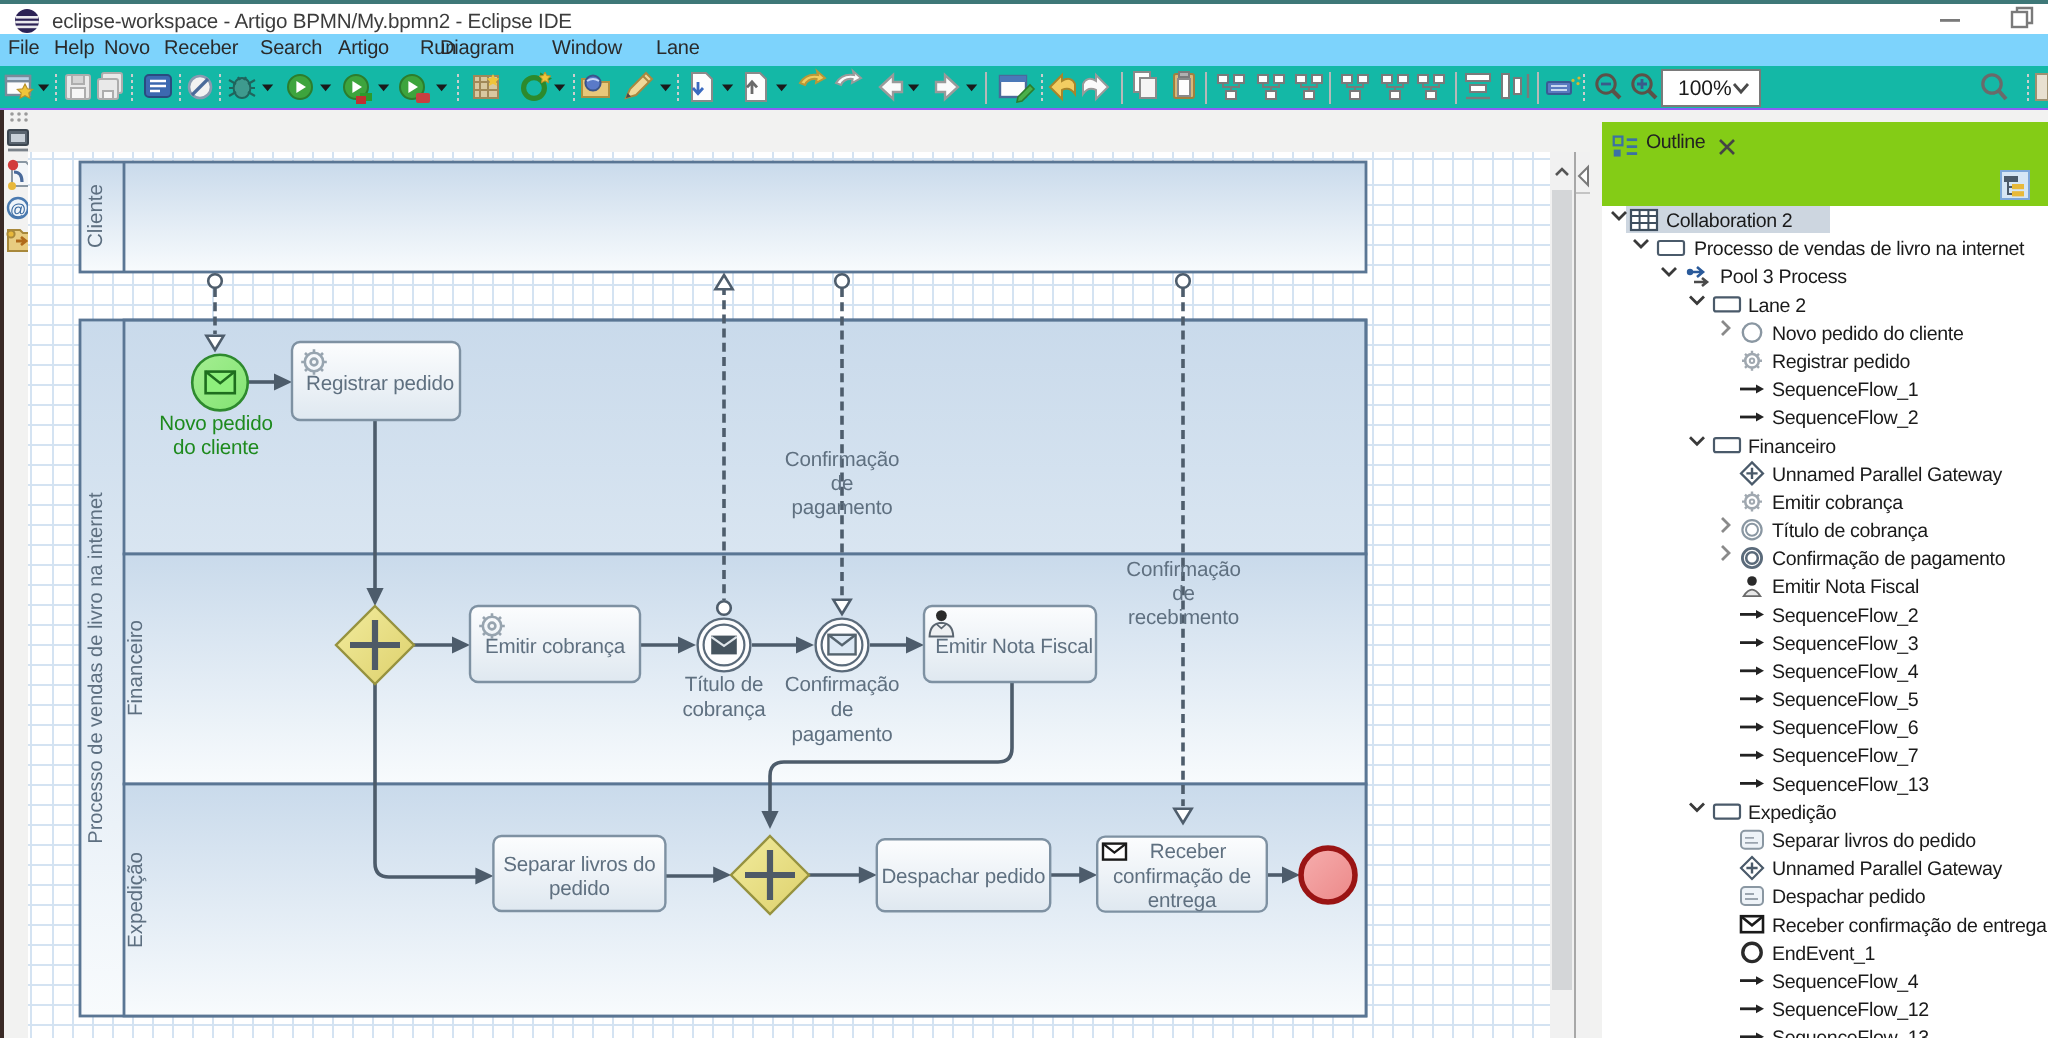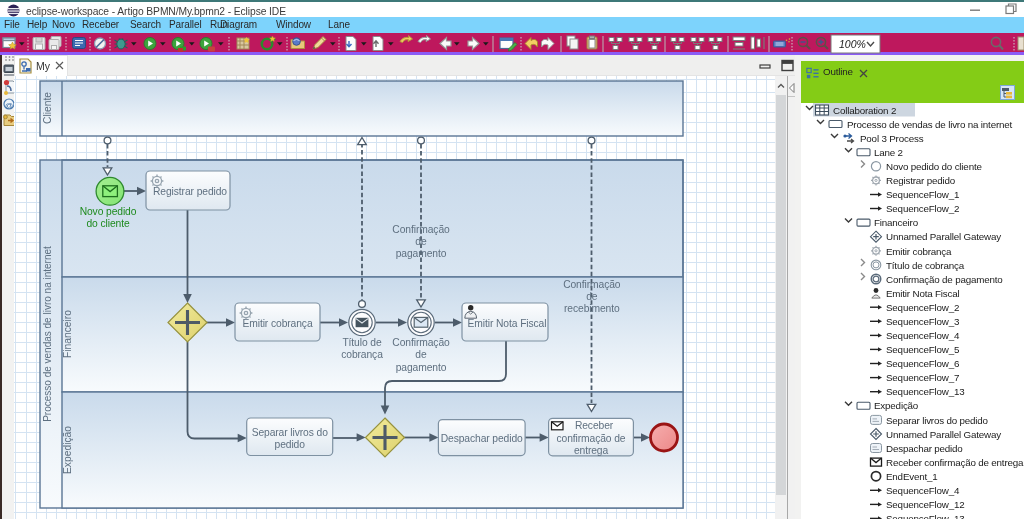--- a/index.html
+++ b/index.html
@@ -5,22 +5,22 @@
 * { margin:0; padding:0; box-sizing:border-box; }
 html,body { width:1024px; height:519px; overflow:hidden; background:#fff;
   font-family:"Liberation Sans", sans-serif; }
 #win { position:absolute; left:0; top:0; width:936px; height:519px; }
 .abs { position:absolute; }
 #topstrip { left:0; top:0; width:1024px; height:2px; background:#3e7878; }
 #titlebar { left:0; top:2px; width:1024px; height:15px; background:#fff; }
 #title-text { left:26px; top:3.5px; font-size:10.3px; letter-spacing:-0.1px; color:#3c3c3c; }
 #menubar { left:0; top:17px; width:1024px; height:16px; background:#7dd3fc; }
 .menu { position:absolute; top:2px; font-size:10px; letter-spacing:-0.1px; color:#2a2a2a; }
-#toolbar { left:0; top:33px; width:1024px; height:22px; background:#be185d;
-  border-bottom:3px solid #8b5cf6;font-style:italic; }
+#toolbar { left:0; top:33px; width:1024px; height:22px; background:#14b8a6;
+  border-bottom:1px solid #8b5cf6; }
 #main { left:0; top:55px; width:1024px; height:464px; background:#f2f2f1; }
 #leftstrip { left:0; top:0; width:14px; height:464px; background:#f2f2f1; border-left:2px solid #3a2a26;}
 #tabrow { left:14px; top:0; width:781px; height:21px; background:#efefee; border-bottom:1px solid #e4e4e4; }
 #edtab { left:0px; top:0; width:54px; height:21px; background:#ffffff; border:1px solid #e3e3e3; border-bottom:none;}
 #edtab span { position:absolute; left:21px; top:4px; font-size:10.5px; color:#333; }
 #canvas { left:14px; top:21px; width:761px; height:443px;
   background-image:
    repeating-linear-gradient(to right, transparent 0 9px, #d4e3f2 9px 10px),
    repeating-linear-gradient(to bottom, transparent 0 9px, #d4e3f2 9px 10px);
   background-position: 3px 0, 0 7px; background-color:#ffffff; }
@@ -50,21 +50,21 @@
       <rect x="40" y="4" width="7.5" height="7.5" fill="none" stroke="#7a7a7a" stroke-width="1.2"></rect>
       <path d="M42.5 4 V2 H50 V9.5 H47.5" fill="none" stroke="#7a7a7a" stroke-width="1.2"></path>
     </svg>
   </div>
   <div id="menubar" class="abs">
     <span class="menu" style="left:4px">File</span>
     <span class="menu" style="left:27px">Help</span>
     <span class="menu" style="left:52px">Novo</span>
     <span class="menu" style="left:82px">Receber</span>
     <span class="menu" style="left:130px">Search</span>
-    <span class="menu" style="left:169px">Parallel</span>
+    <span class="menu" style="left:169px">Artigo</span>
     <span class="menu" style="left:210px">Run</span>
     <span class="menu" style="left:220px">Diagram</span>
     <span class="menu" style="left:276px">Window</span>
     <span class="menu" style="left:328px">Lane</span>
   </div>
   <div id="toolbar" class="abs">
   <svg width="1024" height="22" viewBox="0 0 1024 22">
     <defs>
       <g id="dd">
             <path d="M0 9.2 L2.8 12.6 L5.6 9.2 Z" fill="#1a1a1a"></path>
@@ -308,39 +308,20 @@
         <g>
           <circle cx="7" cy="49" r="5" fill="#eef4fa" stroke="#4a7ab0" stroke-width="1.2"></circle>
           <text x="7" y="52.5" font-size="8" fill="#3a6aa0" text-anchor="middle">@</text>
         </g>
         <g>
           <path d="M2 60 h6 l1.5 1.5 h3 v9 h-10.5 Z" fill="#e8cc80" stroke="#a8883a"></path>
           <path d="M6 65.5 h4 M8.5 63.5 l2.5 2 -2.5 2" fill="none" stroke="#b06a1a" stroke-width="1.4"></path>
           <circle cx="3.5" cy="62" r="1.8" fill="#e8b83a" stroke="#a8883a"></circle>
         </g>
 
-      </svg>
-    </div>
-    <div id="tabrow" class="abs">
-      <div id="edtab" class="abs">
-        <svg class="abs" style="left:3px;top:2px" width="15" height="16" viewBox="0 0 15 16">
-          <path d="M2 1 h8 l3 3 v11 h-11 Z" fill="#f8f4e8" stroke="#a89040" stroke-width="1.2"></path>
-          <circle cx="6" cy="6" r="2.2" fill="none" stroke="#3a6ab0" stroke-width="1.3"></circle>
-          <path d="M6 8.5 v3 M4 13 h5" stroke="#3a6ab0" stroke-width="1.3"></path>
-          <rect x="8" y="10" width="4.5" height="3.5" fill="#3a6ab0"></rect>
-        </svg>
-        <span>My</span>
-      </div>
-      <svg class="abs" style="left:41px;top:6px" width="9" height="9" viewBox="0 0 9 9">
-        <path d="M1 1 L8 8 M8 1 L1 8" stroke="#5a5a5a" stroke-width="1.2"></path>
-      </svg>
-      <svg class="abs" style="left:744px;top:4px" width="52" height="14" viewBox="0 0 52 14">
-        <rect x="2" y="6" width="10" height="3" fill="none" stroke="#3e3e3e" stroke-width="1.2"></rect>
-        <rect x="24" y="1.5" width="11" height="10" fill="none" stroke="#3e3e3e" stroke-width="1.4"></rect>
-        <rect x="24" y="1.5" width="11" height="3.4" fill="#3e3e3e"></rect>
       </svg>
     </div>
     <div id="canvas" class="abs">
       <svg width="761" height="443" viewBox="14 76 761 443">
         <defs>
           <linearGradient id="lane" x1="0" y1="0" x2="0" y2="1">
             <stop offset="0" stop-color="#c9daeb"></stop>
             <stop offset="1" stop-color="#f8fbfd"></stop>
           </linearGradient>
           <linearGradient id="task" x1="0" y1="0" x2="0" y2="1">

